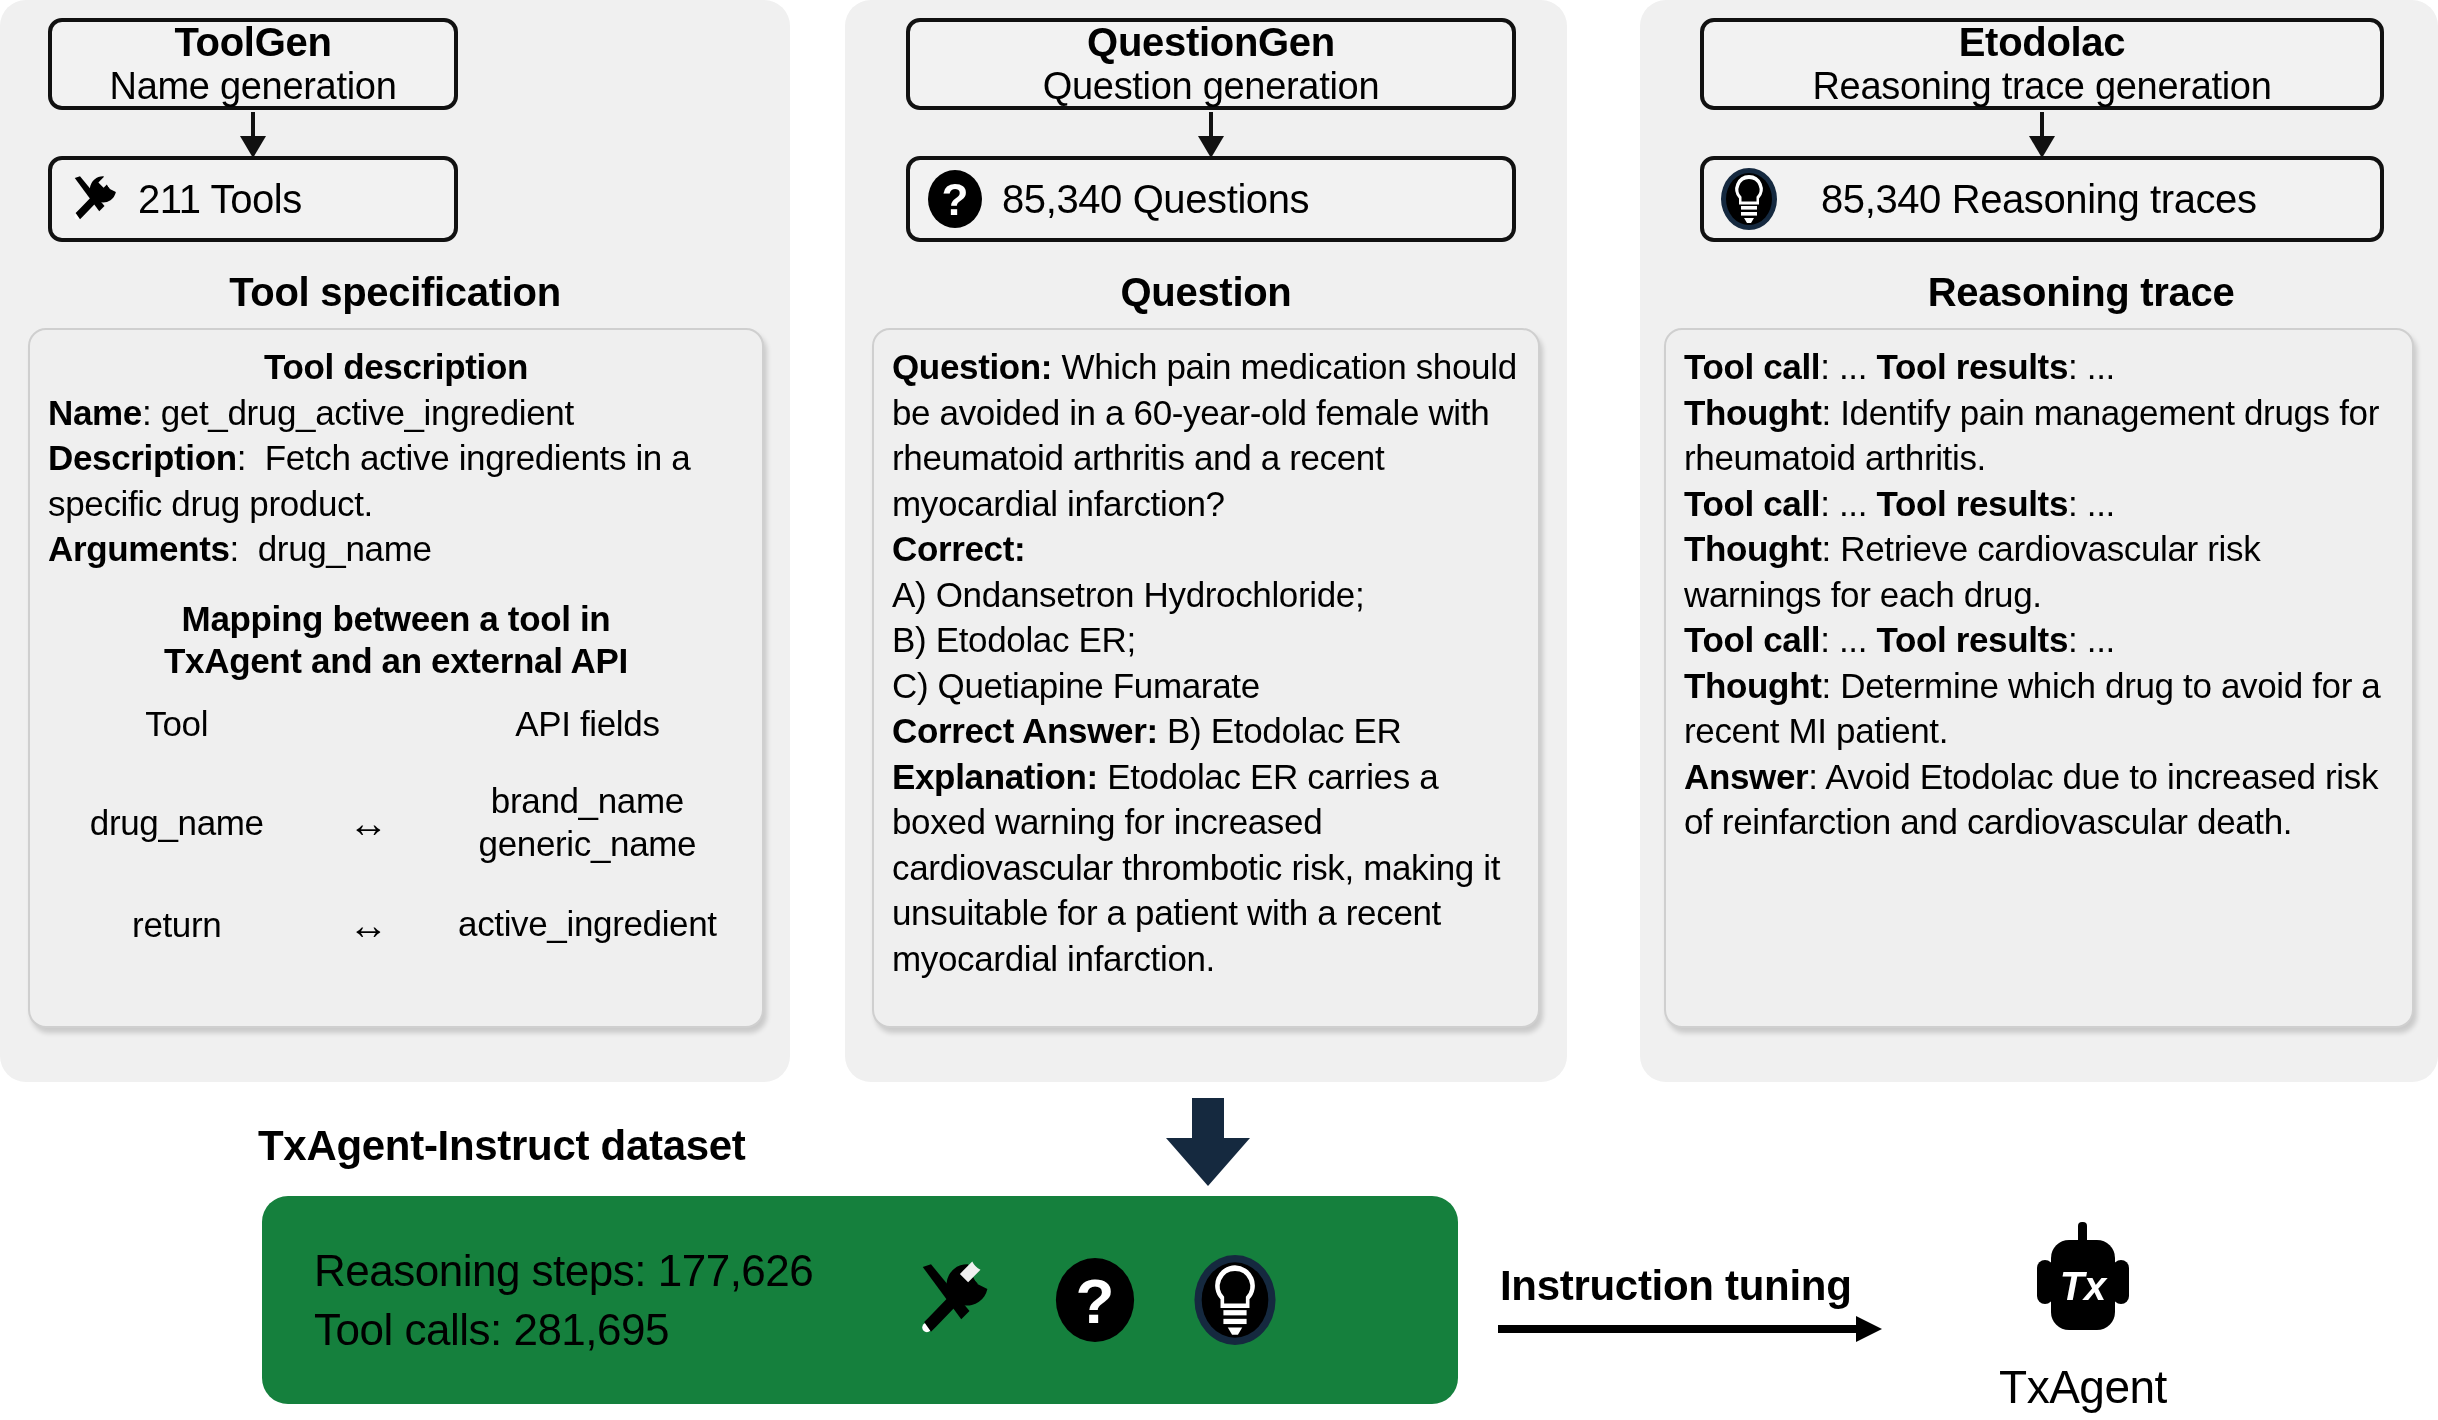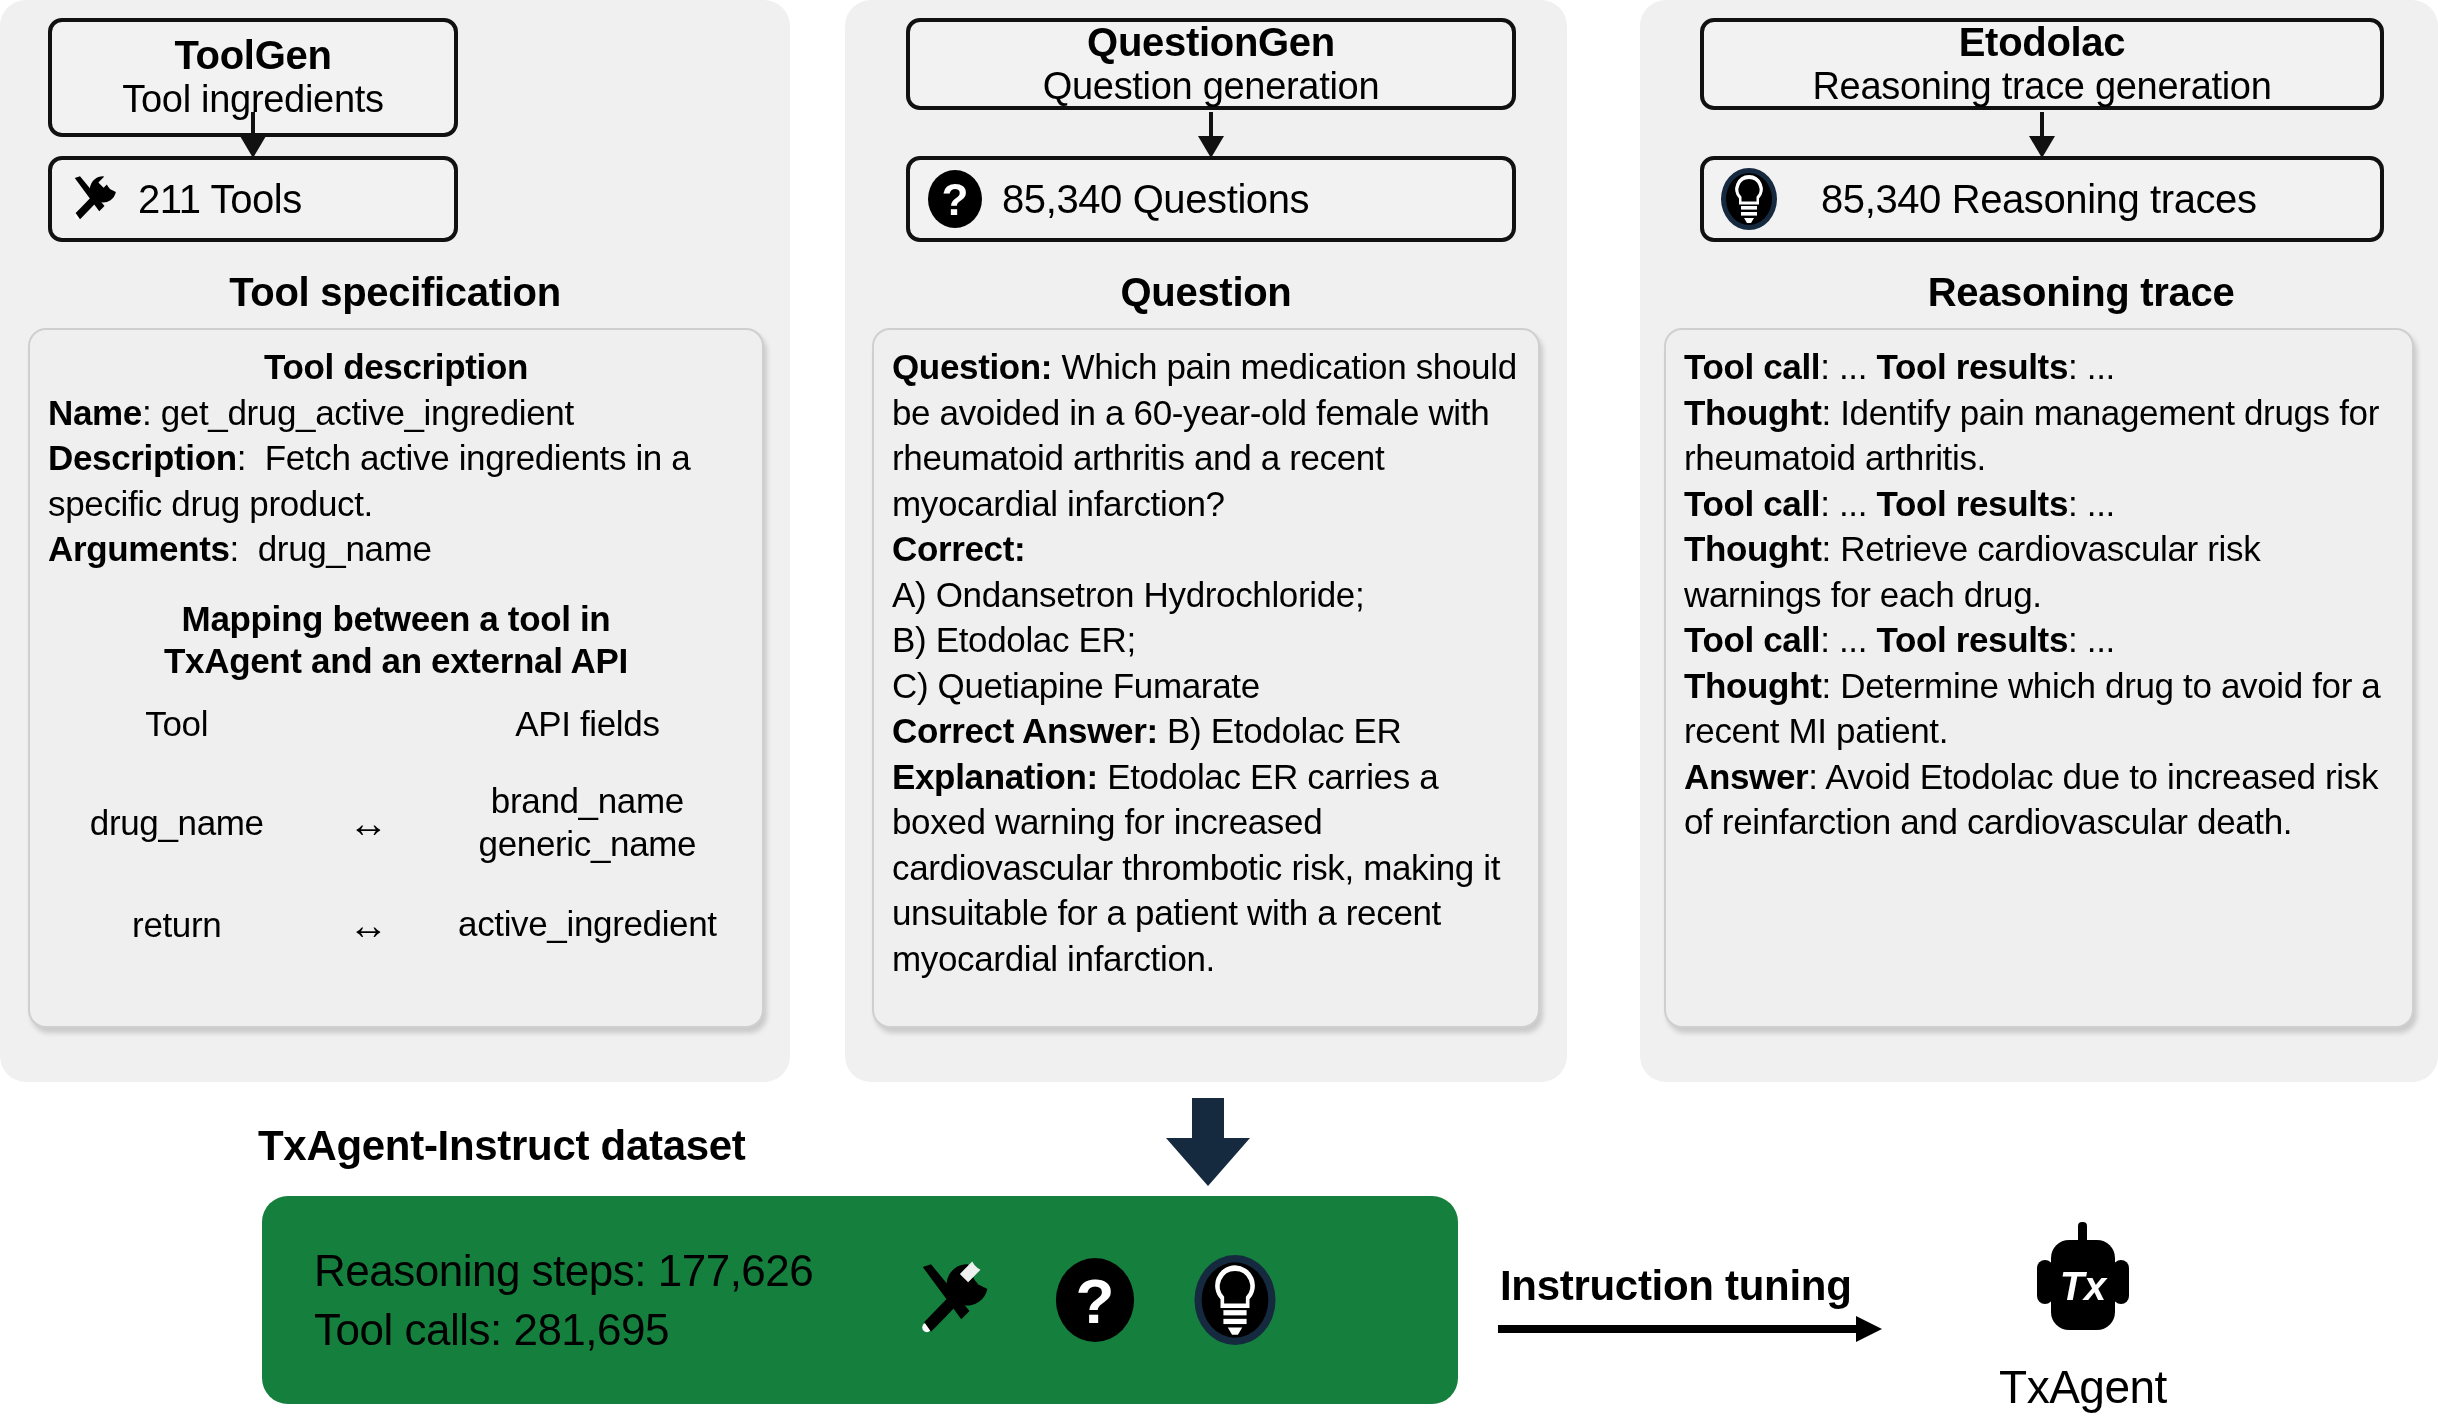--- a/index.html
+++ b/index.html
@@ -107,23 +107,23 @@
   #agent-wrap{position:absolute;text-align:center;}
   #agent-label{font-size:46px;font-weight:normal;letter-spacing:-.5px;margin-top:2px;}
 </style>
 </head>
 <body>
 
 <div class="stage">
 
   <div class="panel" id="panel-tool"></div>
 
-  <div class="hardbox" style="left:48px;top:18px;width:410px;height:119px;">
+  <div class="hardbox" style="left:48px;top:18px;width:410px;height:92px;">
     <div class="b-title">ToolGen</div>
-    <div class="b-sub">Tool ingredients</div>
+    <div class="b-sub">Name generation</div>
   </div>
 
   <div class="varrow" style="left:233px;top:112px;height:44px;">
     <div class="shaft" style="height:26px;"></div>
     <div class="head" style="top:24px;"></div>
   </div>
 
   <div class="countbox" style="left:48px;top:156px;width:410px;height:86px;">
     <span style="margin:0 16px 0 14px;display:inline-flex;">
       <svg width="56" height="56" viewBox="0 0 64 64" aria-hidden="true">

